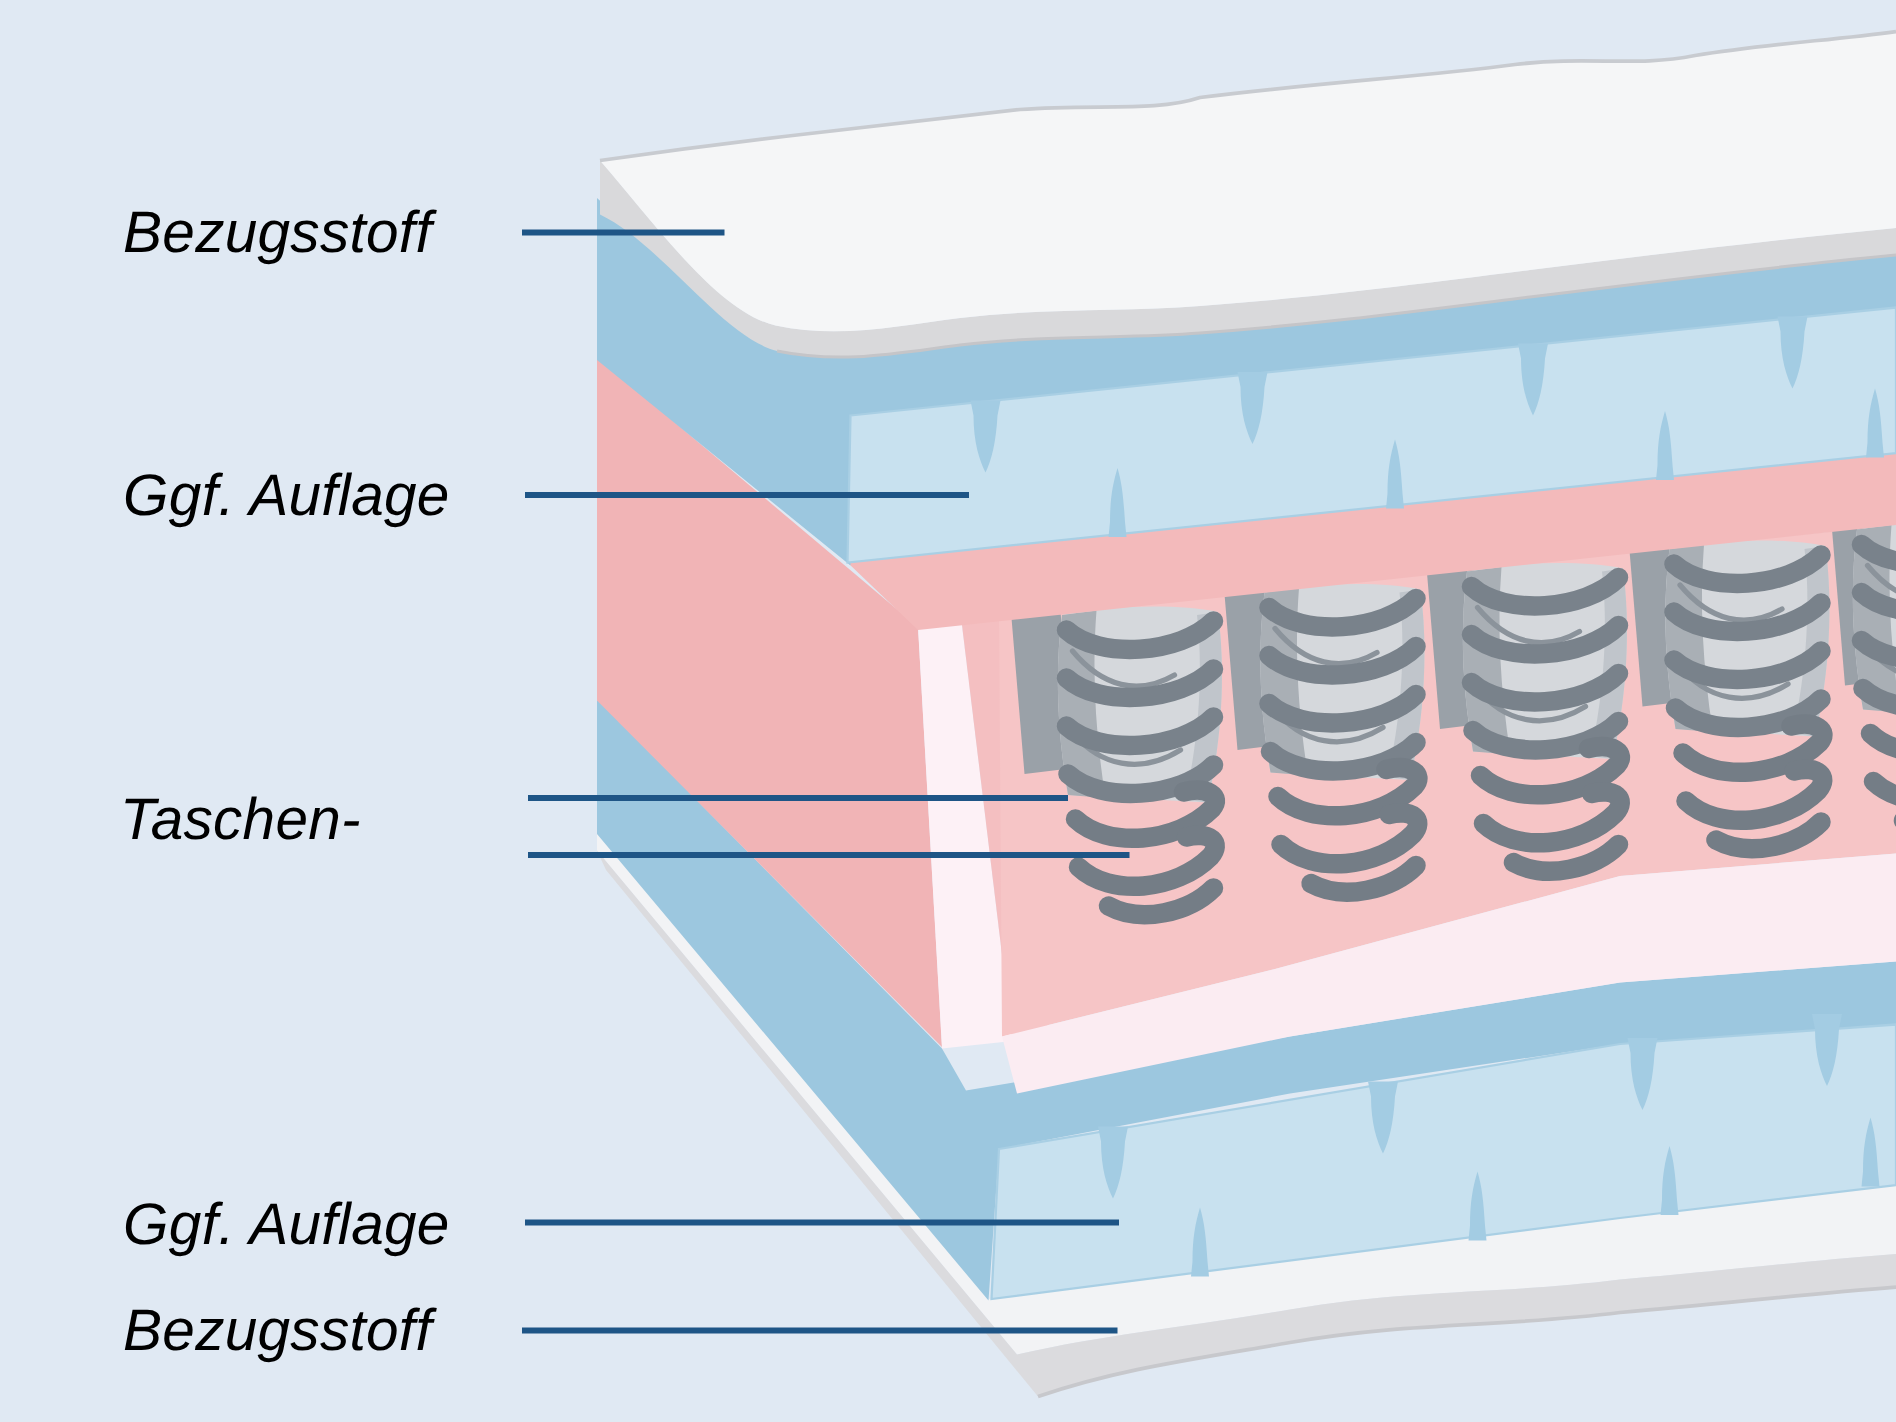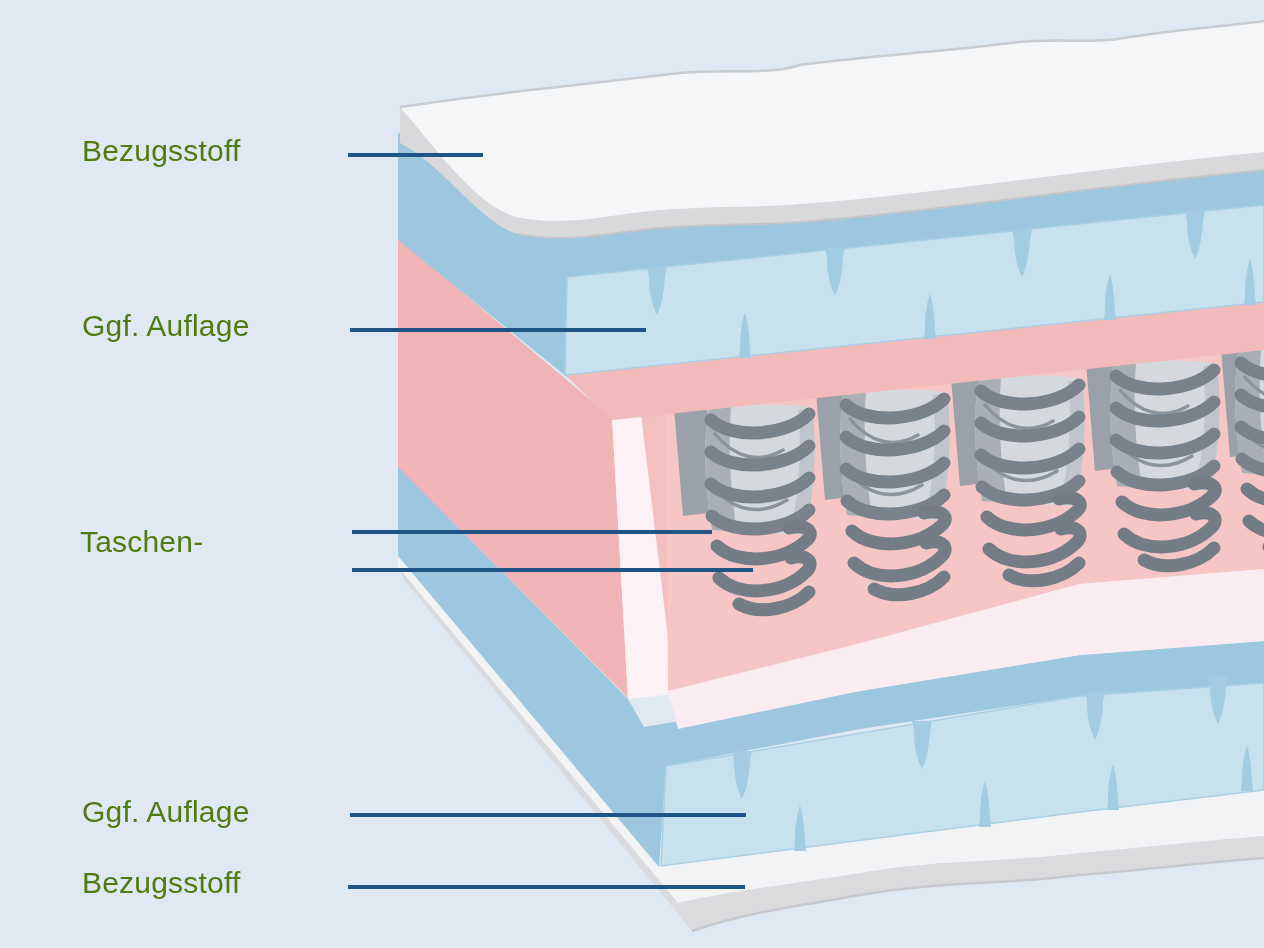--- a/index.html
+++ b/index.html
@@ -6,25 +6,26 @@
   body{background:#e0e9f3;font-family:"Liberation Sans", sans-serif;}
   .stage{
     position:relative;
     width:1264px;height:948px;
     background:#e0e9f3;
     overflow:hidden;
   }
   .stage svg{position:absolute;left:0;top:0;}
   .diagram-label{
     position:absolute;
-    color:#4d7c0f;
-    font-size:30px;
+    color:#000000;
+    font-size:39px;
     line-height:1.12;
     letter-spacing:0.2px;
     white-space:nowrap;
+    font-style:italic;
   }
   .lbl-bezug-top{left:82px;top:134px;}
   .lbl-auflage-top{left:82px;top:309px;}
   .lbl-core-1{left:80px;top:525px;}
   .lbl-core-2{left:80px;top:552px;}
   .lbl-auflage-bot{left:82px;top:795px;}
   .lbl-bezug-bot{left:82px;top:866px;}
 </style>
 </head>
 <body>

